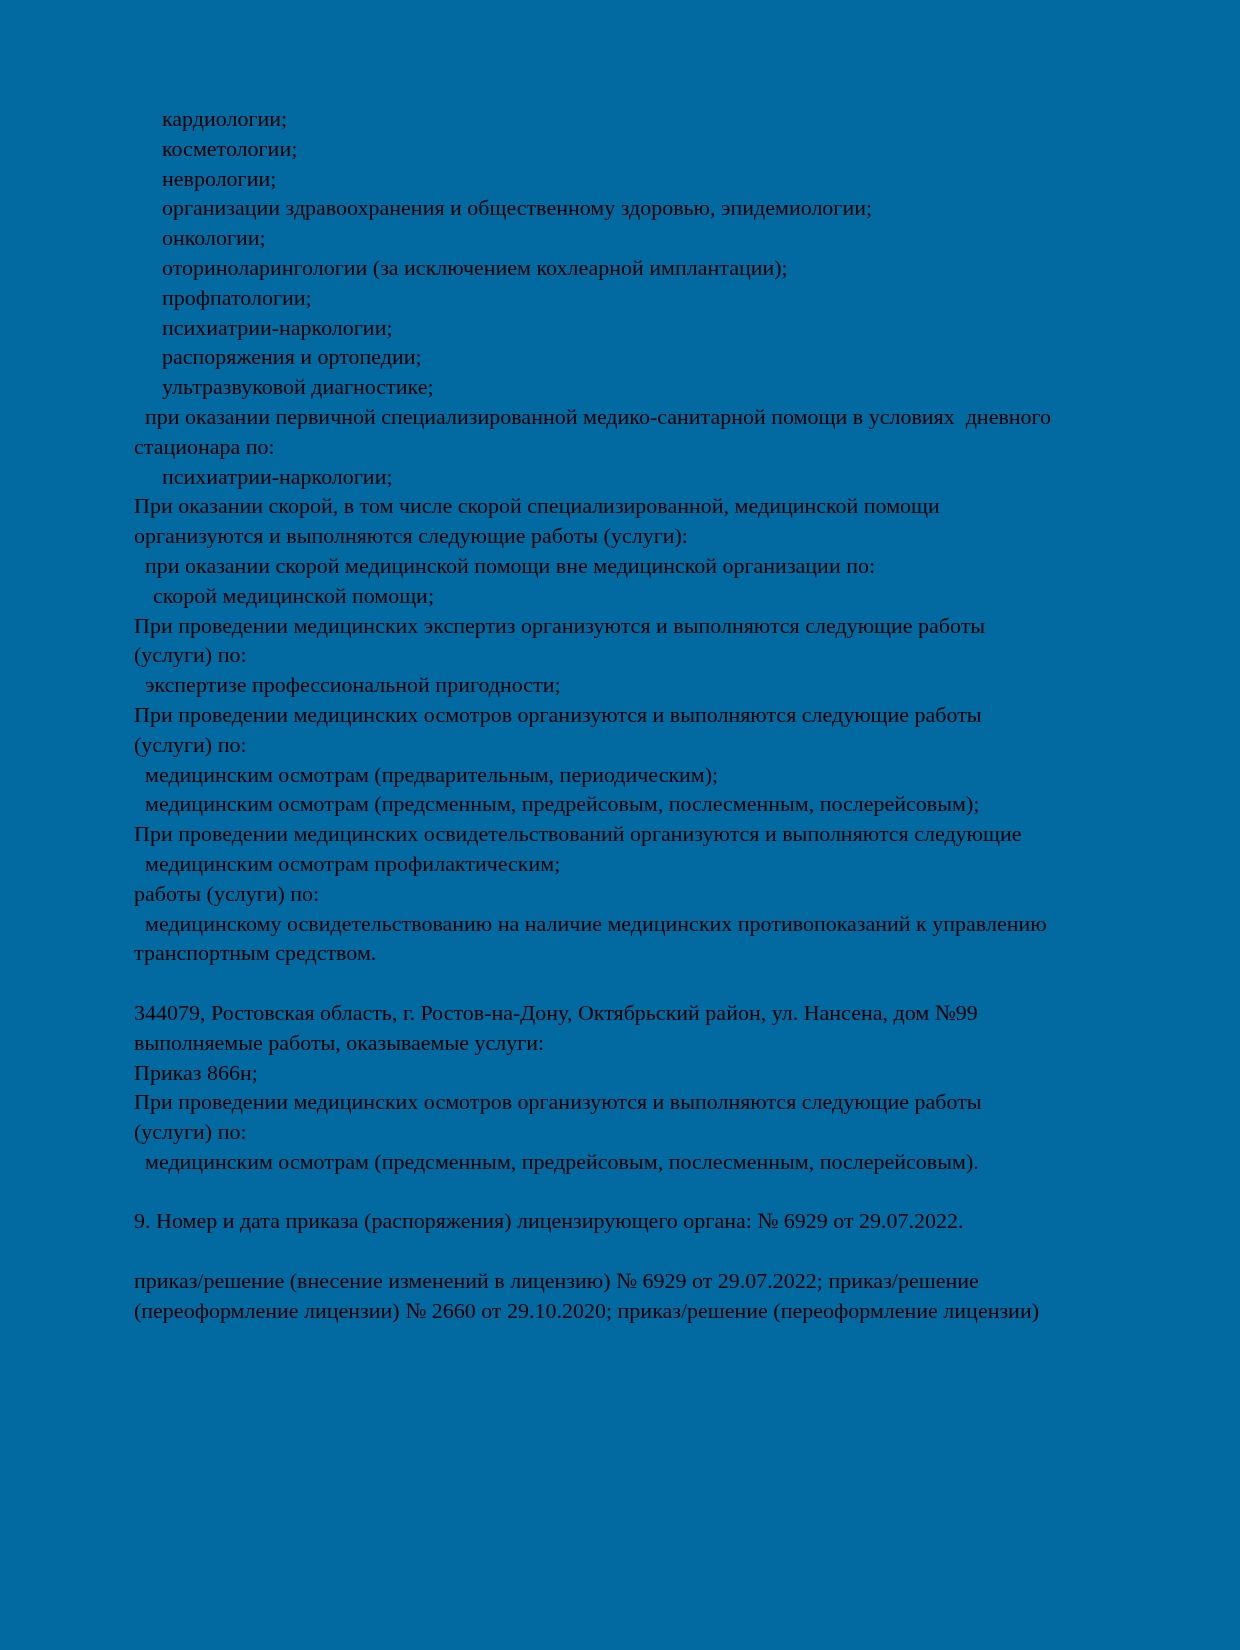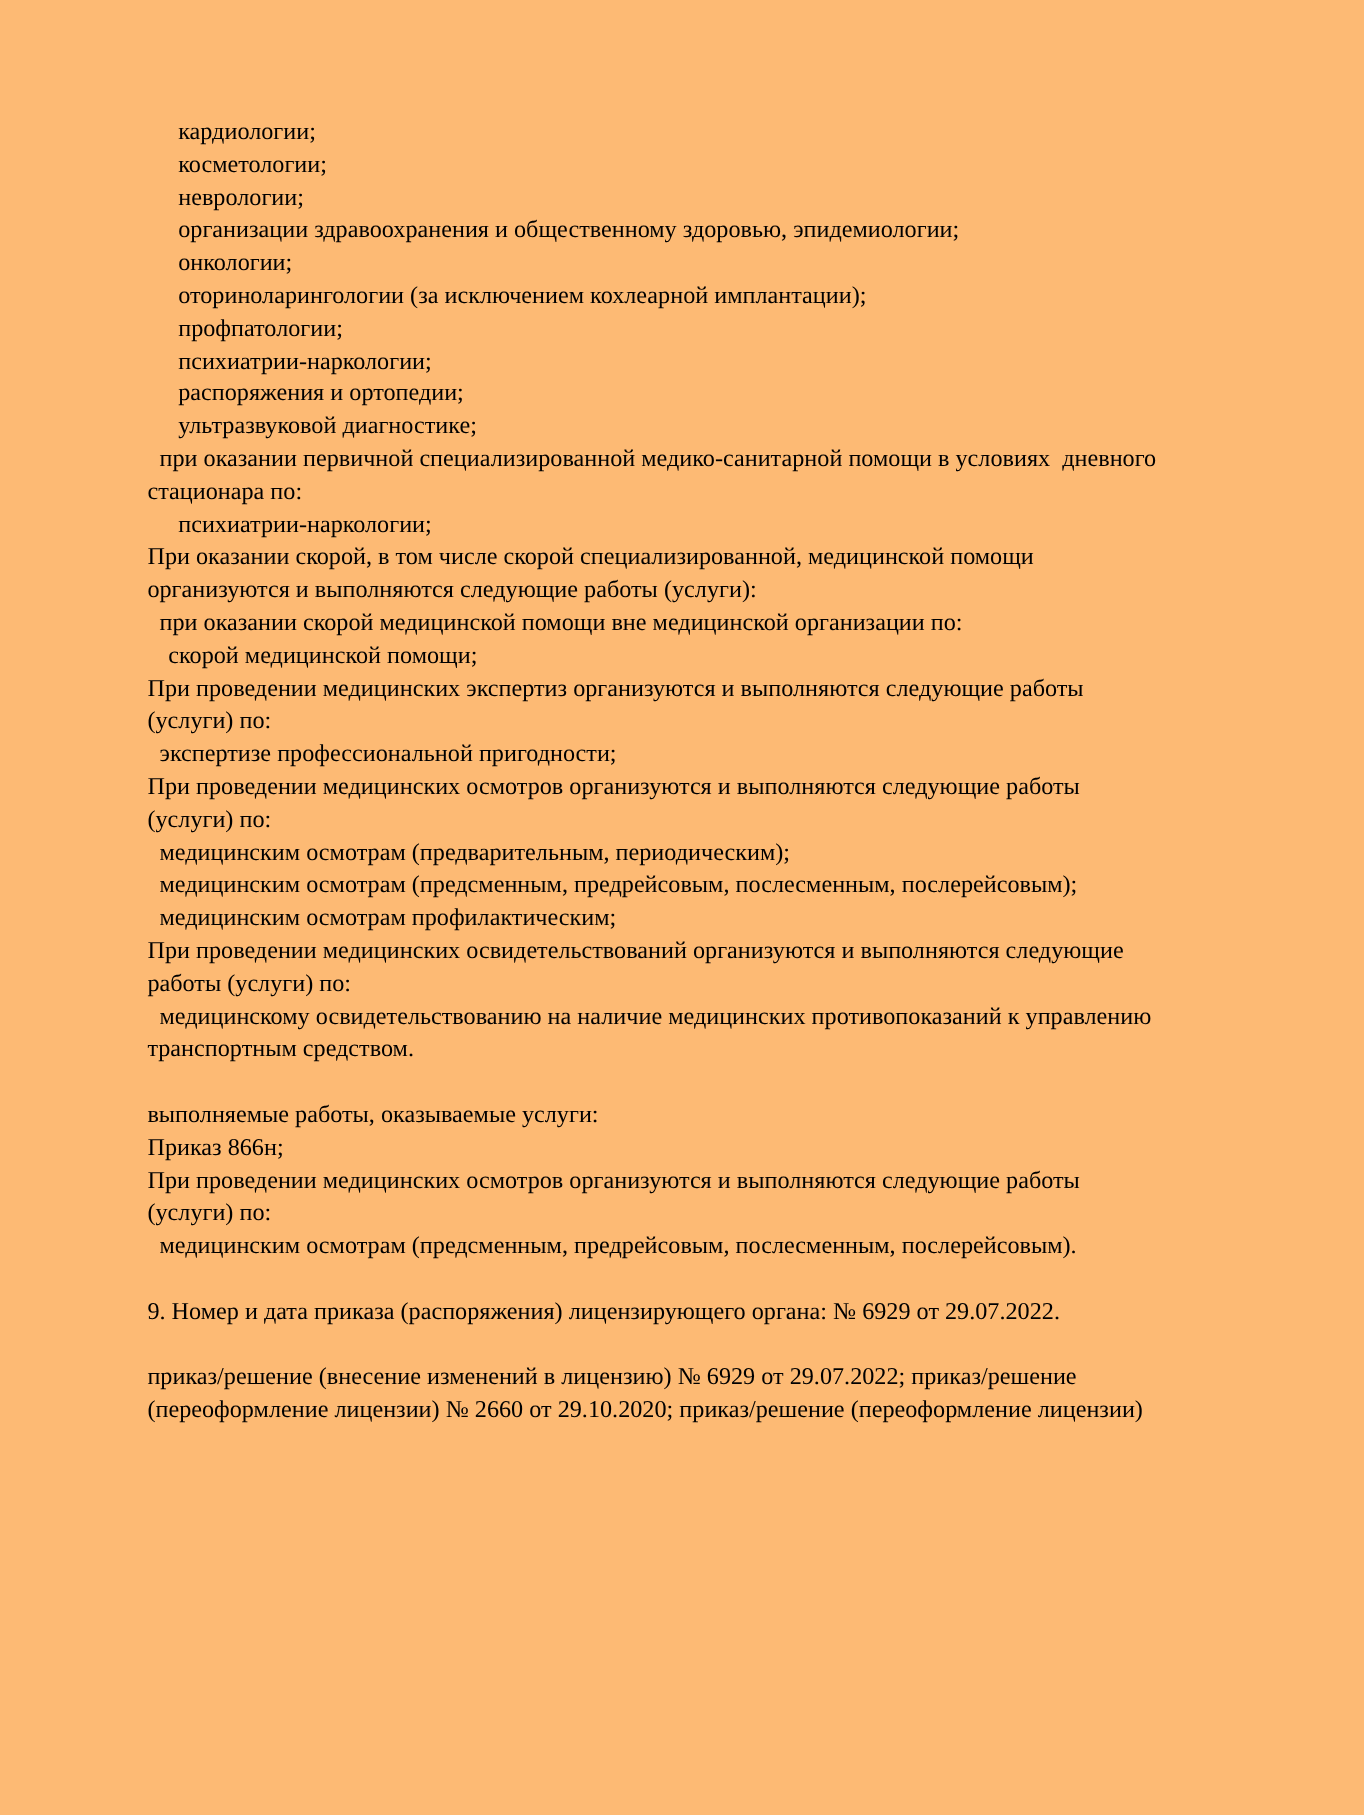--- a/index.html
+++ b/index.html
@@ -14,21 +14,21 @@
   }
   .page {
     box-sizing: border-box;
     width: 1240px;
     height: 1650px;
     padding: 104px 118px 0 134px;
     font-family: "Liberation Serif", "DejaVu Serif", serif;
     font-size: 22px;
     line-height: 29.8px;
     color: #000000;
-    background: #fdba74;
+    background: #0369a1;
   }
   .line {
     white-space: pre;
     min-height: 29.8px;
   }
   .i0 { padding-left: 0; }
   .i1 { padding-left: 11px; }
   .i2 { padding-left: 19px; }
   .i3 { padding-left: 28px; }
 </style>
@@ -53,26 +53,27 @@
     <div class="line i0">организуются и выполняются следующие работы (услуги):</div>
     <div class="line i1">при оказании скорой медицинской помощи вне медицинской организации по:</div>
     <div class="line i2">скорой медицинской помощи;</div>
     <div class="line i0">При проведении медицинских экспертиз организуются и выполняются следующие работы</div>
     <div class="line i0">(услуги) по:</div>
     <div class="line i1">экспертизе профессиональной пригодности;</div>
     <div class="line i0">При проведении медицинских осмотров организуются и выполняются следующие работы</div>
     <div class="line i0">(услуги) по:</div>
     <div class="line i1">медицинским осмотрам (предварительным, периодическим);</div>
     <div class="line i1">медицинским осмотрам (предсменным, предрейсовым, послесменным, послерейсовым);</div>
+    <div class="line i0">При проведении медицинских освидетельствований организуются и выполняются следующие</div>
     <div class="line i1">медицинским осмотрам профилактическим;</div>
-    <div class="line i0">При проведении медицинских освидетельствований организуются и выполняются следующие</div>
     <div class="line i0">работы (услуги) по:</div>
     <div class="line i1">медицинскому освидетельствованию на наличие медицинских противопоказаний к управлению</div>
     <div class="line i0">транспортным средством.</div>
     <div class="line i0"></div>
+    <div class="line i0">344079, Ростовская область, г. Ростов-на-Дону, Октябрьский район, ул. Нансена, дом №99</div>
     <div class="line i0">выполняемые работы, оказываемые услуги:</div>
     <div class="line i0">Приказ 866н;</div>
     <div class="line i0">При проведении медицинских осмотров организуются и выполняются следующие работы</div>
     <div class="line i0">(услуги) по:</div>
     <div class="line i1">медицинским осмотрам (предсменным, предрейсовым, послесменным, послерейсовым).</div>
     <div class="line i0"></div>
     <div class="line i0">9. Номер и дата приказа (распоряжения) лицензирующего органа: № 6929 от 29.07.2022.</div>
     <div class="line i0"></div>
     <div class="line i0">приказ/решение (внесение изменений в лицензию) № 6929 от 29.07.2022; приказ/решение</div>
     <div class="line i0">(переоформление лицензии) № 2660 от 29.10.2020; приказ/решение (переоформление лицензии)</div>

